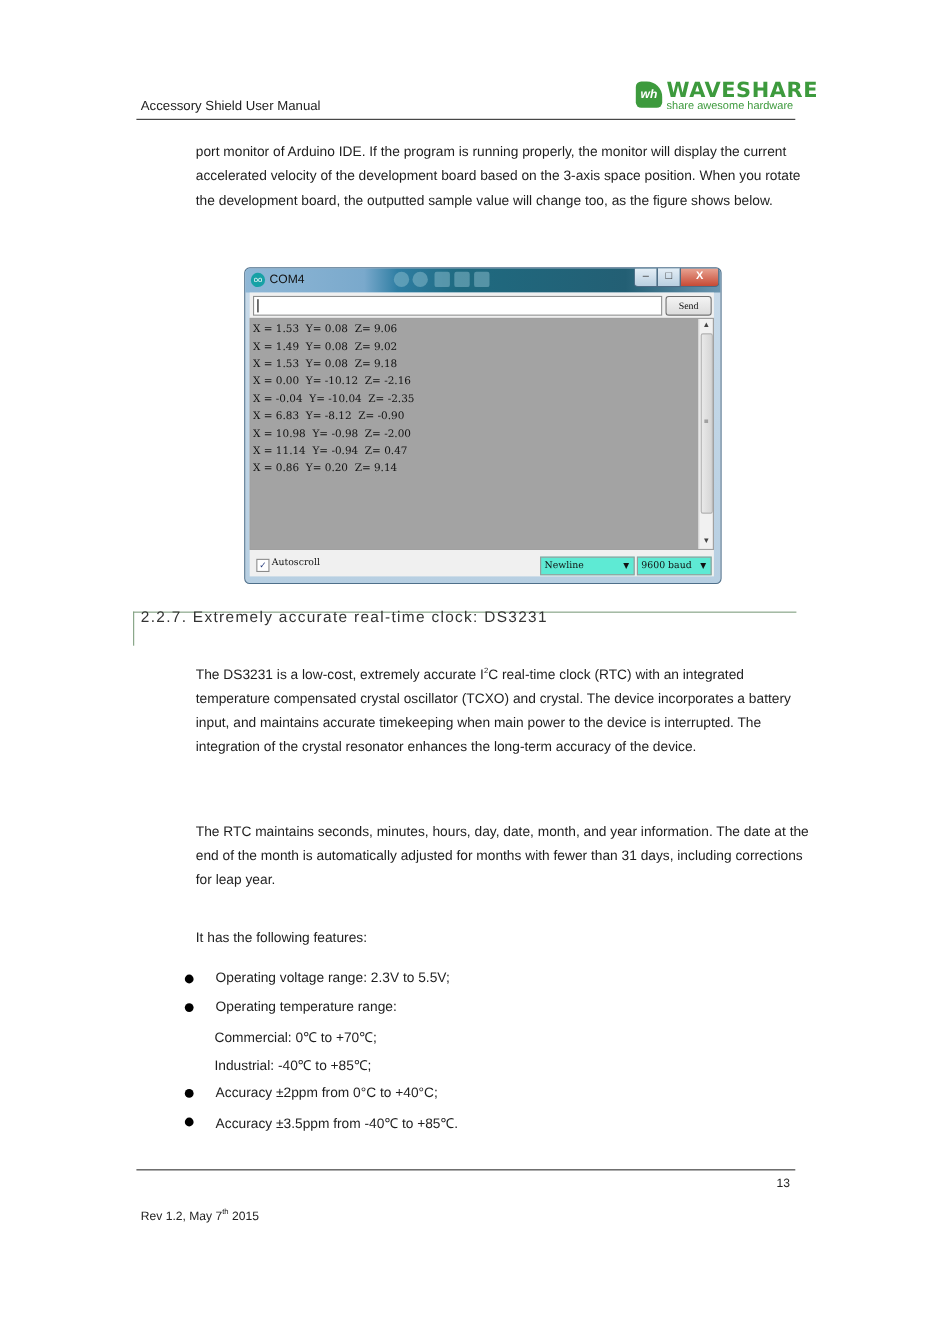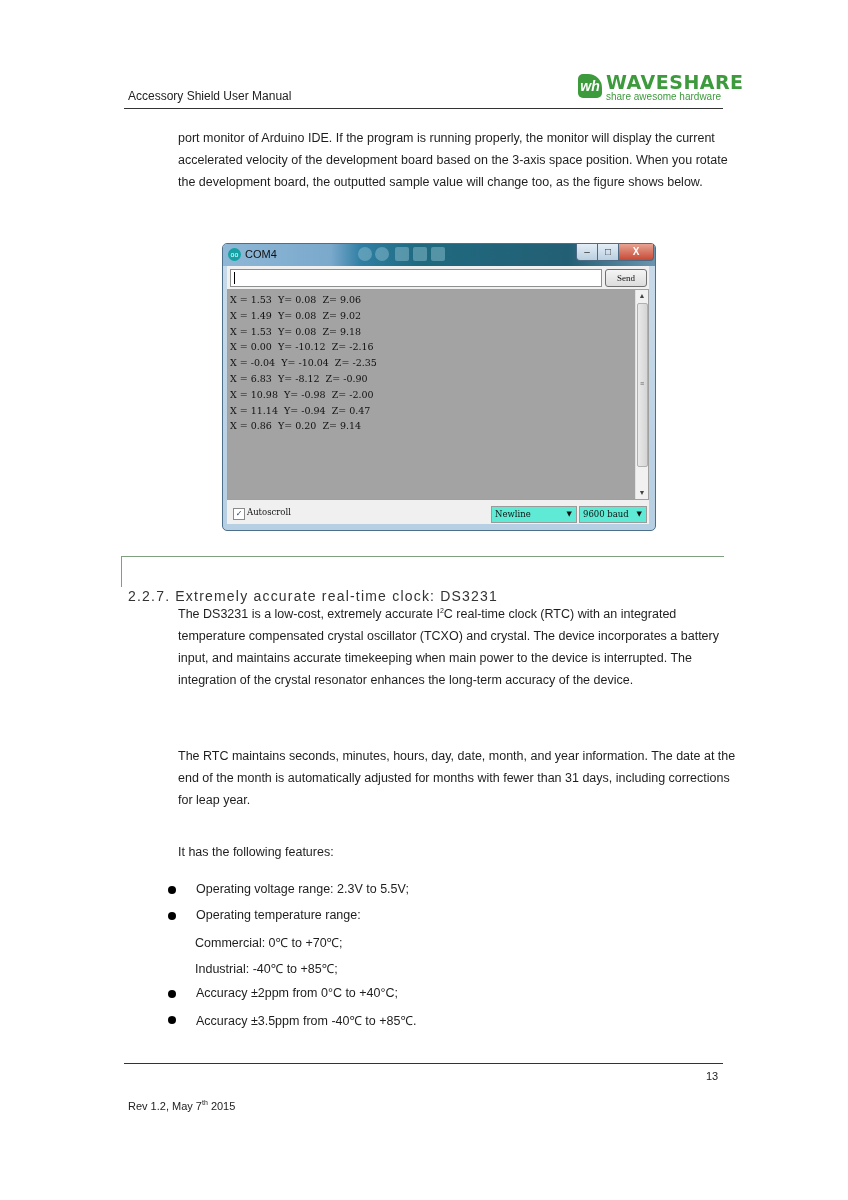--- a/index.html
+++ b/index.html
@@ -5,21 +5,21 @@
   html, body { margin: 0; padding: 0; background: #ffffff; }
   body { width: 848px; height: 1200px; position: relative; overflow: hidden;
          font-family: "Liberation Sans", sans-serif; color: #1a1a1a; }
   .abs { position: absolute; }
 
   
   .hdr-title { left: 128px; top: 89px; font-size: 12px; color: #222; }
   .hdr-rule { left: 124px; top: 108px; width: 599px; height: 1px; background: #333; }
   .logo { left: 578px; top: 72px; width: 146px; height: 32px; }
   .logo-badge { position: absolute; left: 0; top: 2px; width: 24px; height: 24px; background: #3d9a3d;
-                border-radius: 5px 14px 5px 5px; color: #fff; font-size: 14px; font-weight: bold;
+                border-radius: 5px 14px 5px 5px; color: #fff; font-size: 11px; font-weight: bold;
                 display: flex; align-items: center; justify-content: center; font-style: italic; }
   .logo-word { position: absolute; left: 28px; top: 0px; font-size: 19px; font-weight: bold; color: #3d9a3d;
                letter-spacing: 0.5px; line-height: 20px; font-family: "DejaVu Sans", sans-serif; }
   .logo-tag { position: absolute; left: 28px; top: 19px; font-size: 10px; color: #3d9a3d; line-height: 11px; }
 
   
   .para { left: 178px; width: 560px; font-size: 12.5px; line-height: 22px; color: #1e1e1e; }
   .p1 { top: 127px; }
 
   
@@ -61,21 +61,21 @@
   .autoscroll-lbl { position: absolute; left: 20px; top: 241px; font-family: "DejaVu Serif", serif; font-size: 8.5px; color: #111; }
   .sel { position: absolute; top: 240px; height: 15px; background: #5eead4; border: 1px solid #9a9a9a;
          font-family: "DejaVu Serif", serif; font-size: 8.5px; line-height: 15px; color: #111; }
   .sel-text { position: absolute; left: 3px; top: 0; }
   .sel-arrow { position: absolute; right: 4px; top: 0; font-size: 7px; }
   .sel-newline { left: 264px; width: 84px; }
   .sel-baud { left: 352px; width: 66px; }
 
   
   .sec-box { left: 121px; top: 556px; width: 602px; height: 30px; border-top: 1px solid #7f9f7f; border-left: 1px solid #7f9f7f; }
-  .sec-title { left: 128px; top: 588px; font-size: 14px; letter-spacing: 1.2px; color: #333; }
+  .sec-title { left: 128px; top: 552px; font-size: 14px; letter-spacing: 1.2px; color: #333; }
 
   .p2 { top: 600px; }
   .p3 { top: 745px; }
   .p4 { top: 841px; }
 
   .bul { left: 168px; font-size: 12.5px; color: #1e1e1e; }
   .dot { position: absolute; left: 0; top: 4px; width: 8px; height: 8px; border-radius: 50%; background: #000; }
   .bul-text { position: absolute; left: 28px; top: 0; white-space: nowrap; }
   .sub { left: 195px; font-size: 12.5px; color: #1e1e1e; white-space: nowrap; }
 

